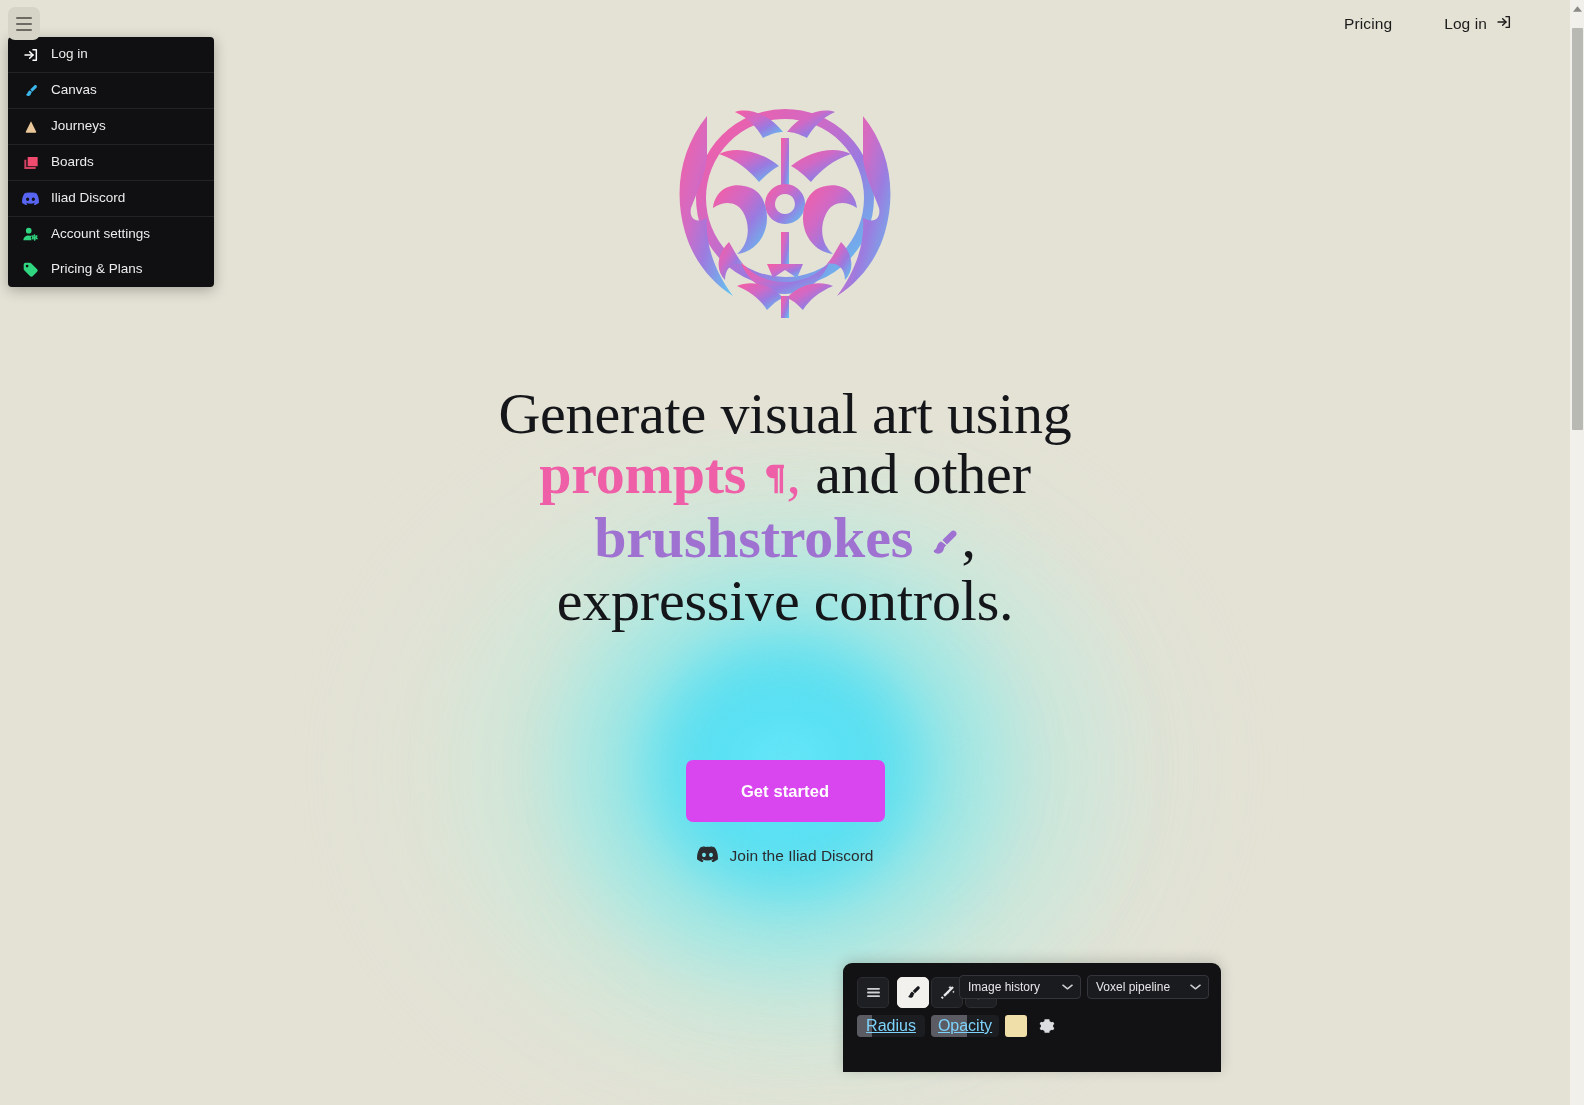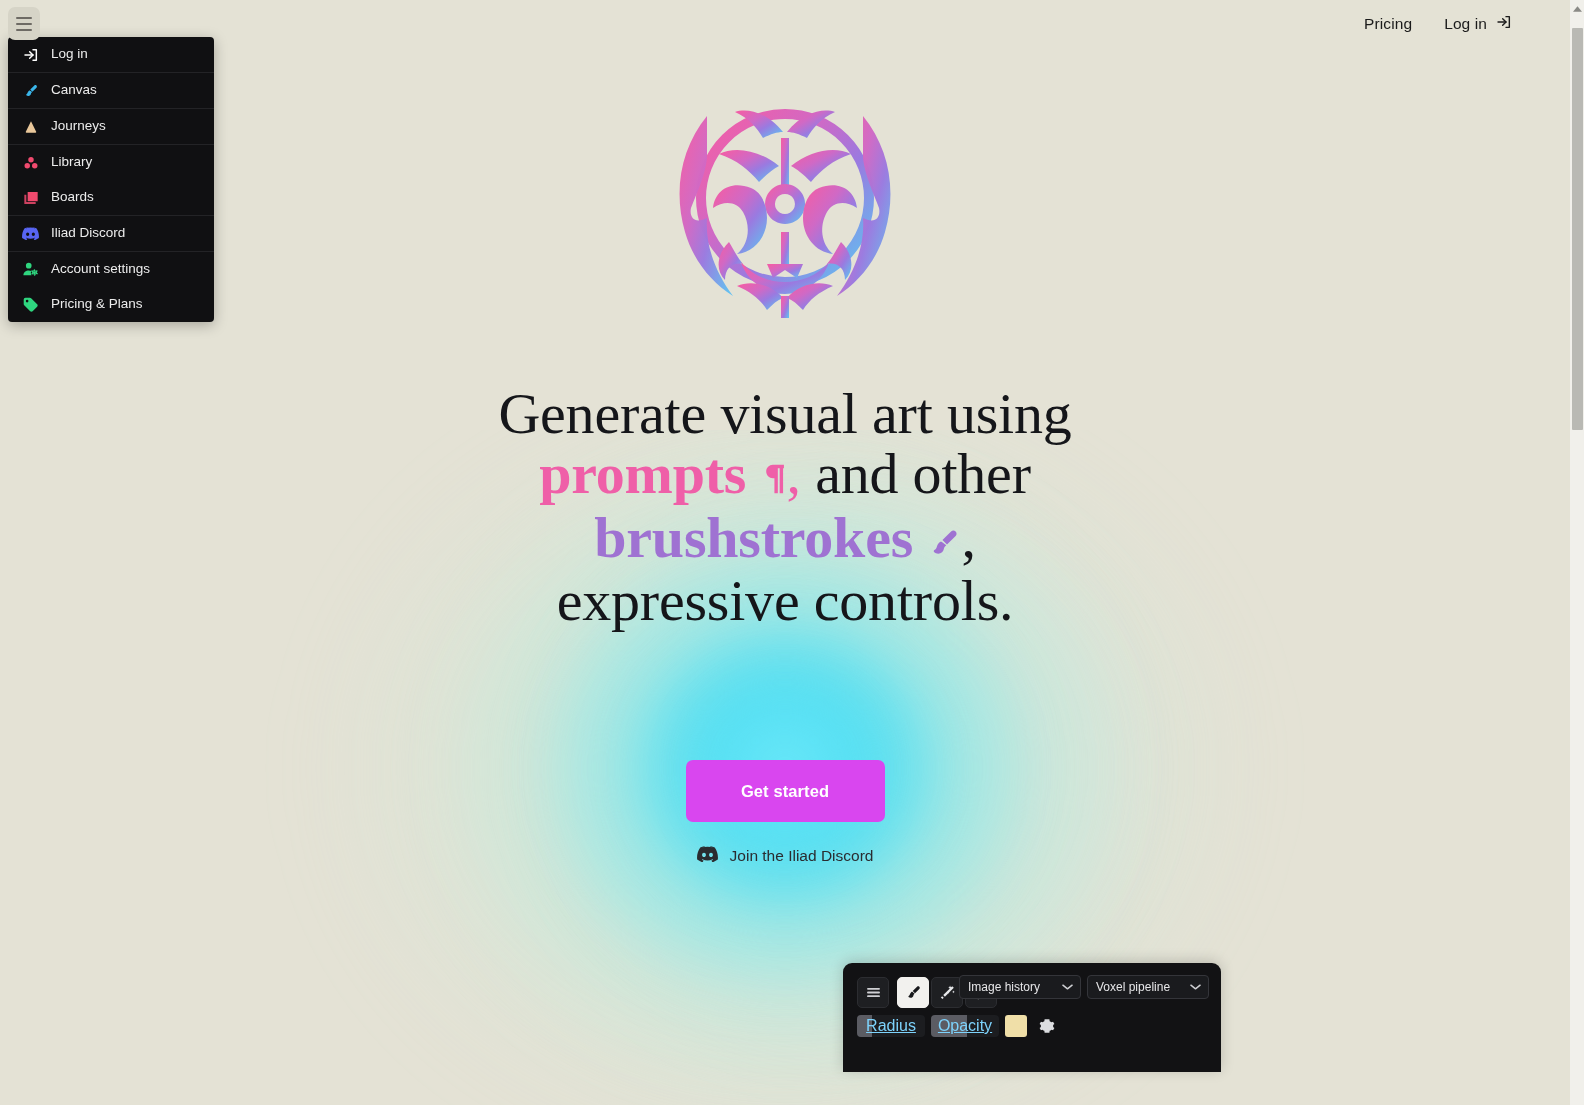--- a/index.html
+++ b/index.html
@@ -40,21 +40,21 @@
   
   #header {
     position: absolute;
     top: 0; left: 0;
     width: 1570px;
     height: 48px;
     display: flex;
     align-items: center;
     justify-content: flex-end;
     padding-right: 58px;
-    gap: 32px;
+    gap: 52px;
     z-index: 30;
   }
   .header-link {
     font-size: 15.5px;
     color: #1b1b1b;
     cursor: pointer;
     display: flex;
     align-items: center;
     gap: 9px;
     letter-spacing: .1px;
@@ -428,30 +428,20 @@
         </svg>
       </span>
       <span>Journeys</span>
     </div>
   </div>
 
   <div class="menu-group">
     <div class="menu-item">
       <span class="menu-icon">
         <svg width="16" height="16" viewBox="0 0 24 24" fill="#f04a6e">
-          <circle cx="12" cy="7" r="4.1"></circle>
-            <circle cx="6.4" cy="16" r="4.1"></circle>
-            <circle cx="17.6" cy="16" r="4.1"></circle>
-        </svg>
-      </span>
-      <span>Library</span>
-    </div>
-    <div class="menu-item">
-      <span class="menu-icon">
-        <svg width="16" height="16" viewBox="0 0 24 24" fill="#f04a6e">
           <path d="M2 7h3v11h14v3H2z" opacity=".85"></path>
           <path d="M7 3h15v14H7V3zm2.4 10.6 3-3.6 2.4 2.9 2-2.3 3 4h-10.4z"></path>
         </svg>
       </span>
       <span>Boards</span>
     </div>
   </div>
 
   <div class="menu-group">
     <div class="menu-item">

